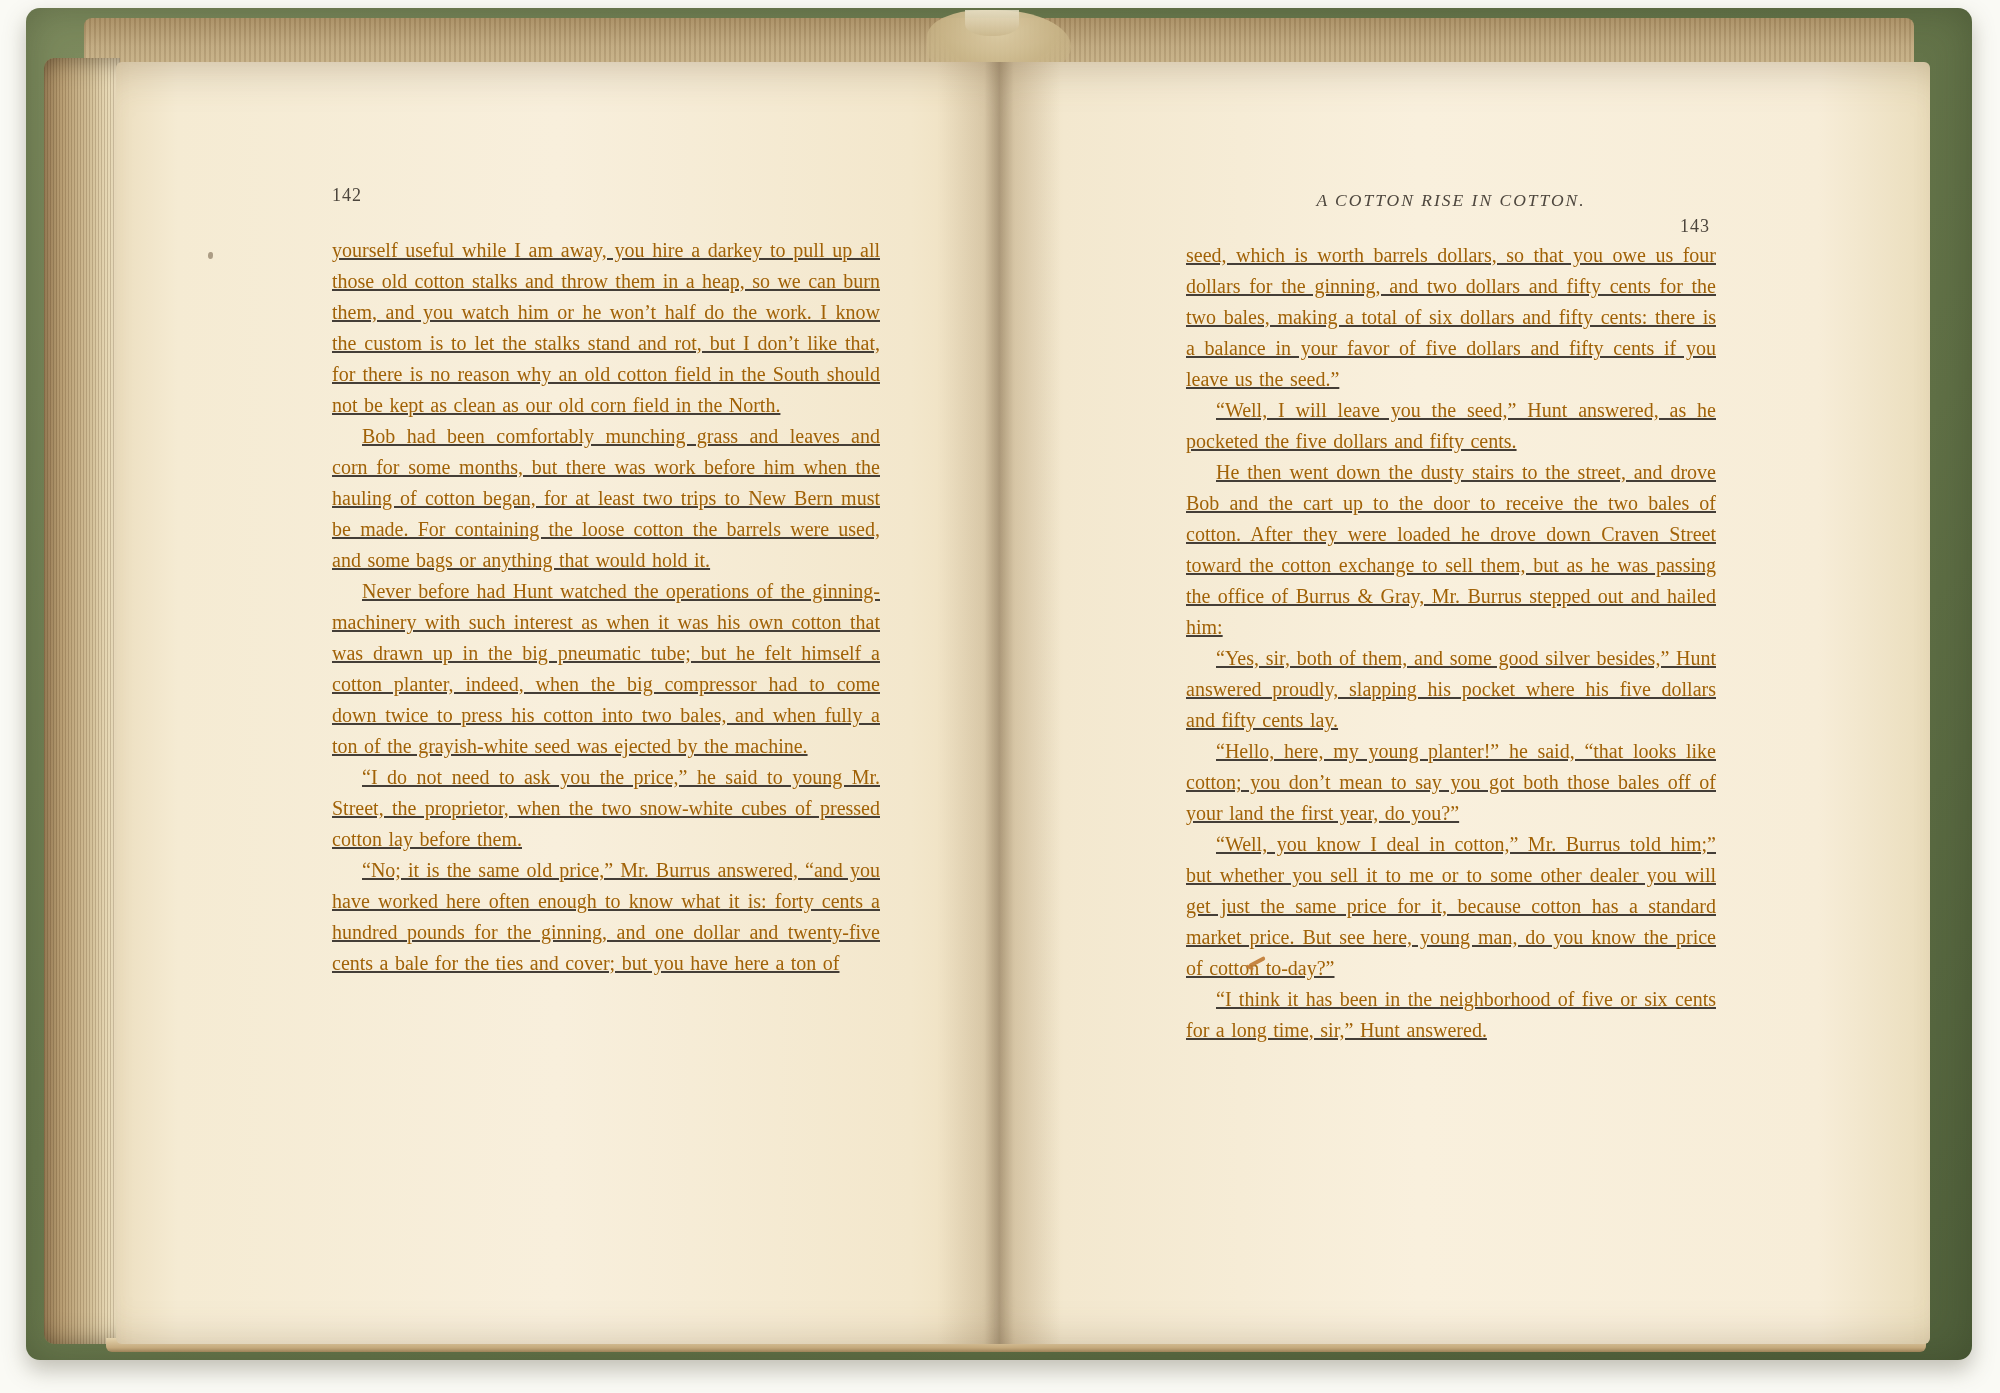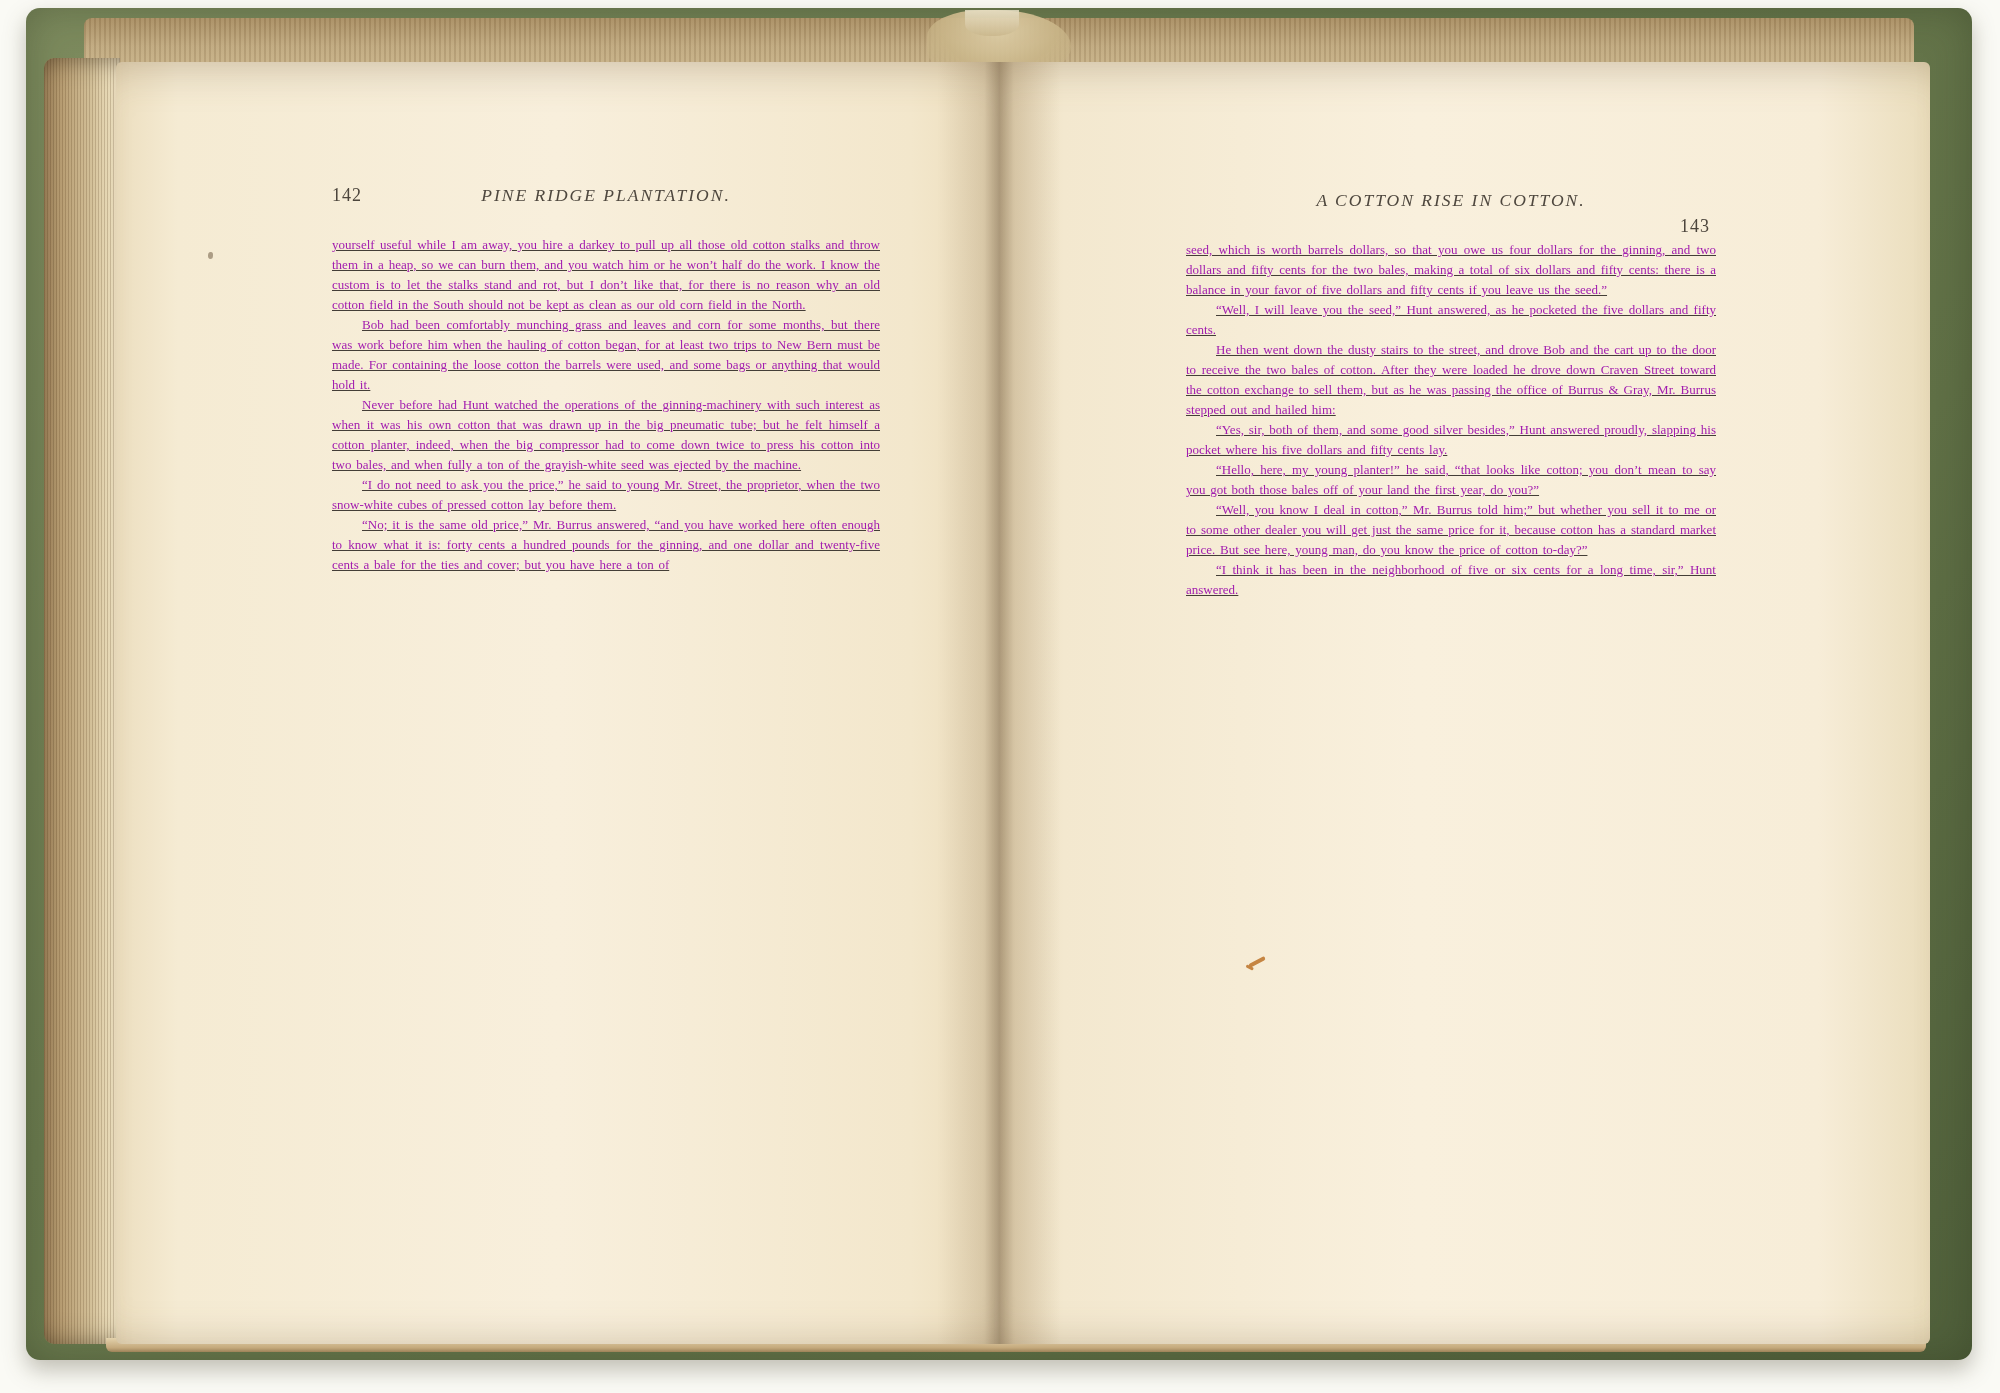--- a/index.html
+++ b/index.html
@@ -100,24 +100,24 @@
   }
   .page-header.num-left  .page-num { left: 0; }
   .page-header.num-right .page-num { right: 6px; margin-top: 26px; }
   .running-head {
     position: absolute; left: 0; right: 0; top: 0;
     text-align: center; font-style: italic; font-size: 17.5px;
     letter-spacing: 2px; color: #4e473e; white-space: nowrap;
   }
 
   .body-text p {
-    font-size: 13px; line-height: 20px;
+    font-size: 20px; line-height: 31px;
     text-align: justify; text-indent: 30px;
     word-spacing: 1.5px;
-    color: #a21caf;
+    color: #a16207;
   }
   .body-text p.cont { text-indent: 0; }
 
   
   .speck {
     position: absolute; left: 208px; top: 252px; width: 5px; height: 7px;
     background: #8d7c64; border-radius: 50% 40% 55% 45%; opacity: 0.7;
   }
   .pen-mark {
     position: absolute; left: 1248px; top: 960px; width: 18px; height: 4px;
@@ -140,21 +140,20 @@
     <div class="fore-edge"></div>
     <div class="bottom-edge"></div>
     <div class="page page-left"></div>
     <div class="page page-right"></div>
     <div class="gutter"></div>
   </div>
 
   <div class="text left-text">
     <div class="page-header num-left">
       <span class="page-num">142</span>
-      <span class="running-head">PINE RIDGE PLANTATION.</span>
     </div>
     <div class="body-text">
       <p class="cont">yourself useful while I am away, you hire a darkey to pull up all those old cotton stalks and throw them in a heap, so we can burn them, and you watch him or he won’t half do the work. I know the custom is to let the stalks stand and rot, but I don’t like that, for there is no reason why an old cotton field in the South should not be kept as clean as our old corn field in the North.</p>
       <p>Bob had been comfortably munching grass and leaves and corn for some months, but there was work before him when the hauling of cotton began, for at least two trips to New Bern must be made. For containing the loose cotton the barrels were used, and some bags or anything that would hold it.</p>
       <p>Never before had Hunt watched the operations of the ginning-machinery with such interest as when it was his own cotton that was drawn up in the big pneumatic tube; but he felt himself a cotton planter, indeed, when the big compressor had to come down twice to press his cotton into two bales, and when fully a ton of the grayish-white seed was ejected by the machine.</p>
       <p>“I do not need to ask you the price,” he said to young Mr. Street, the proprietor, when the two snow-white cubes of pressed cotton lay before them.</p>
       <p>“No; it is the same old price,” Mr. Burrus answered, “and you have worked here often enough to know what it is: forty cents a hundred pounds for the ginning, and one dollar and twenty-five cents a bale for the ties and cover; but you have here a ton of</p>
     </div>
   </div>
 

